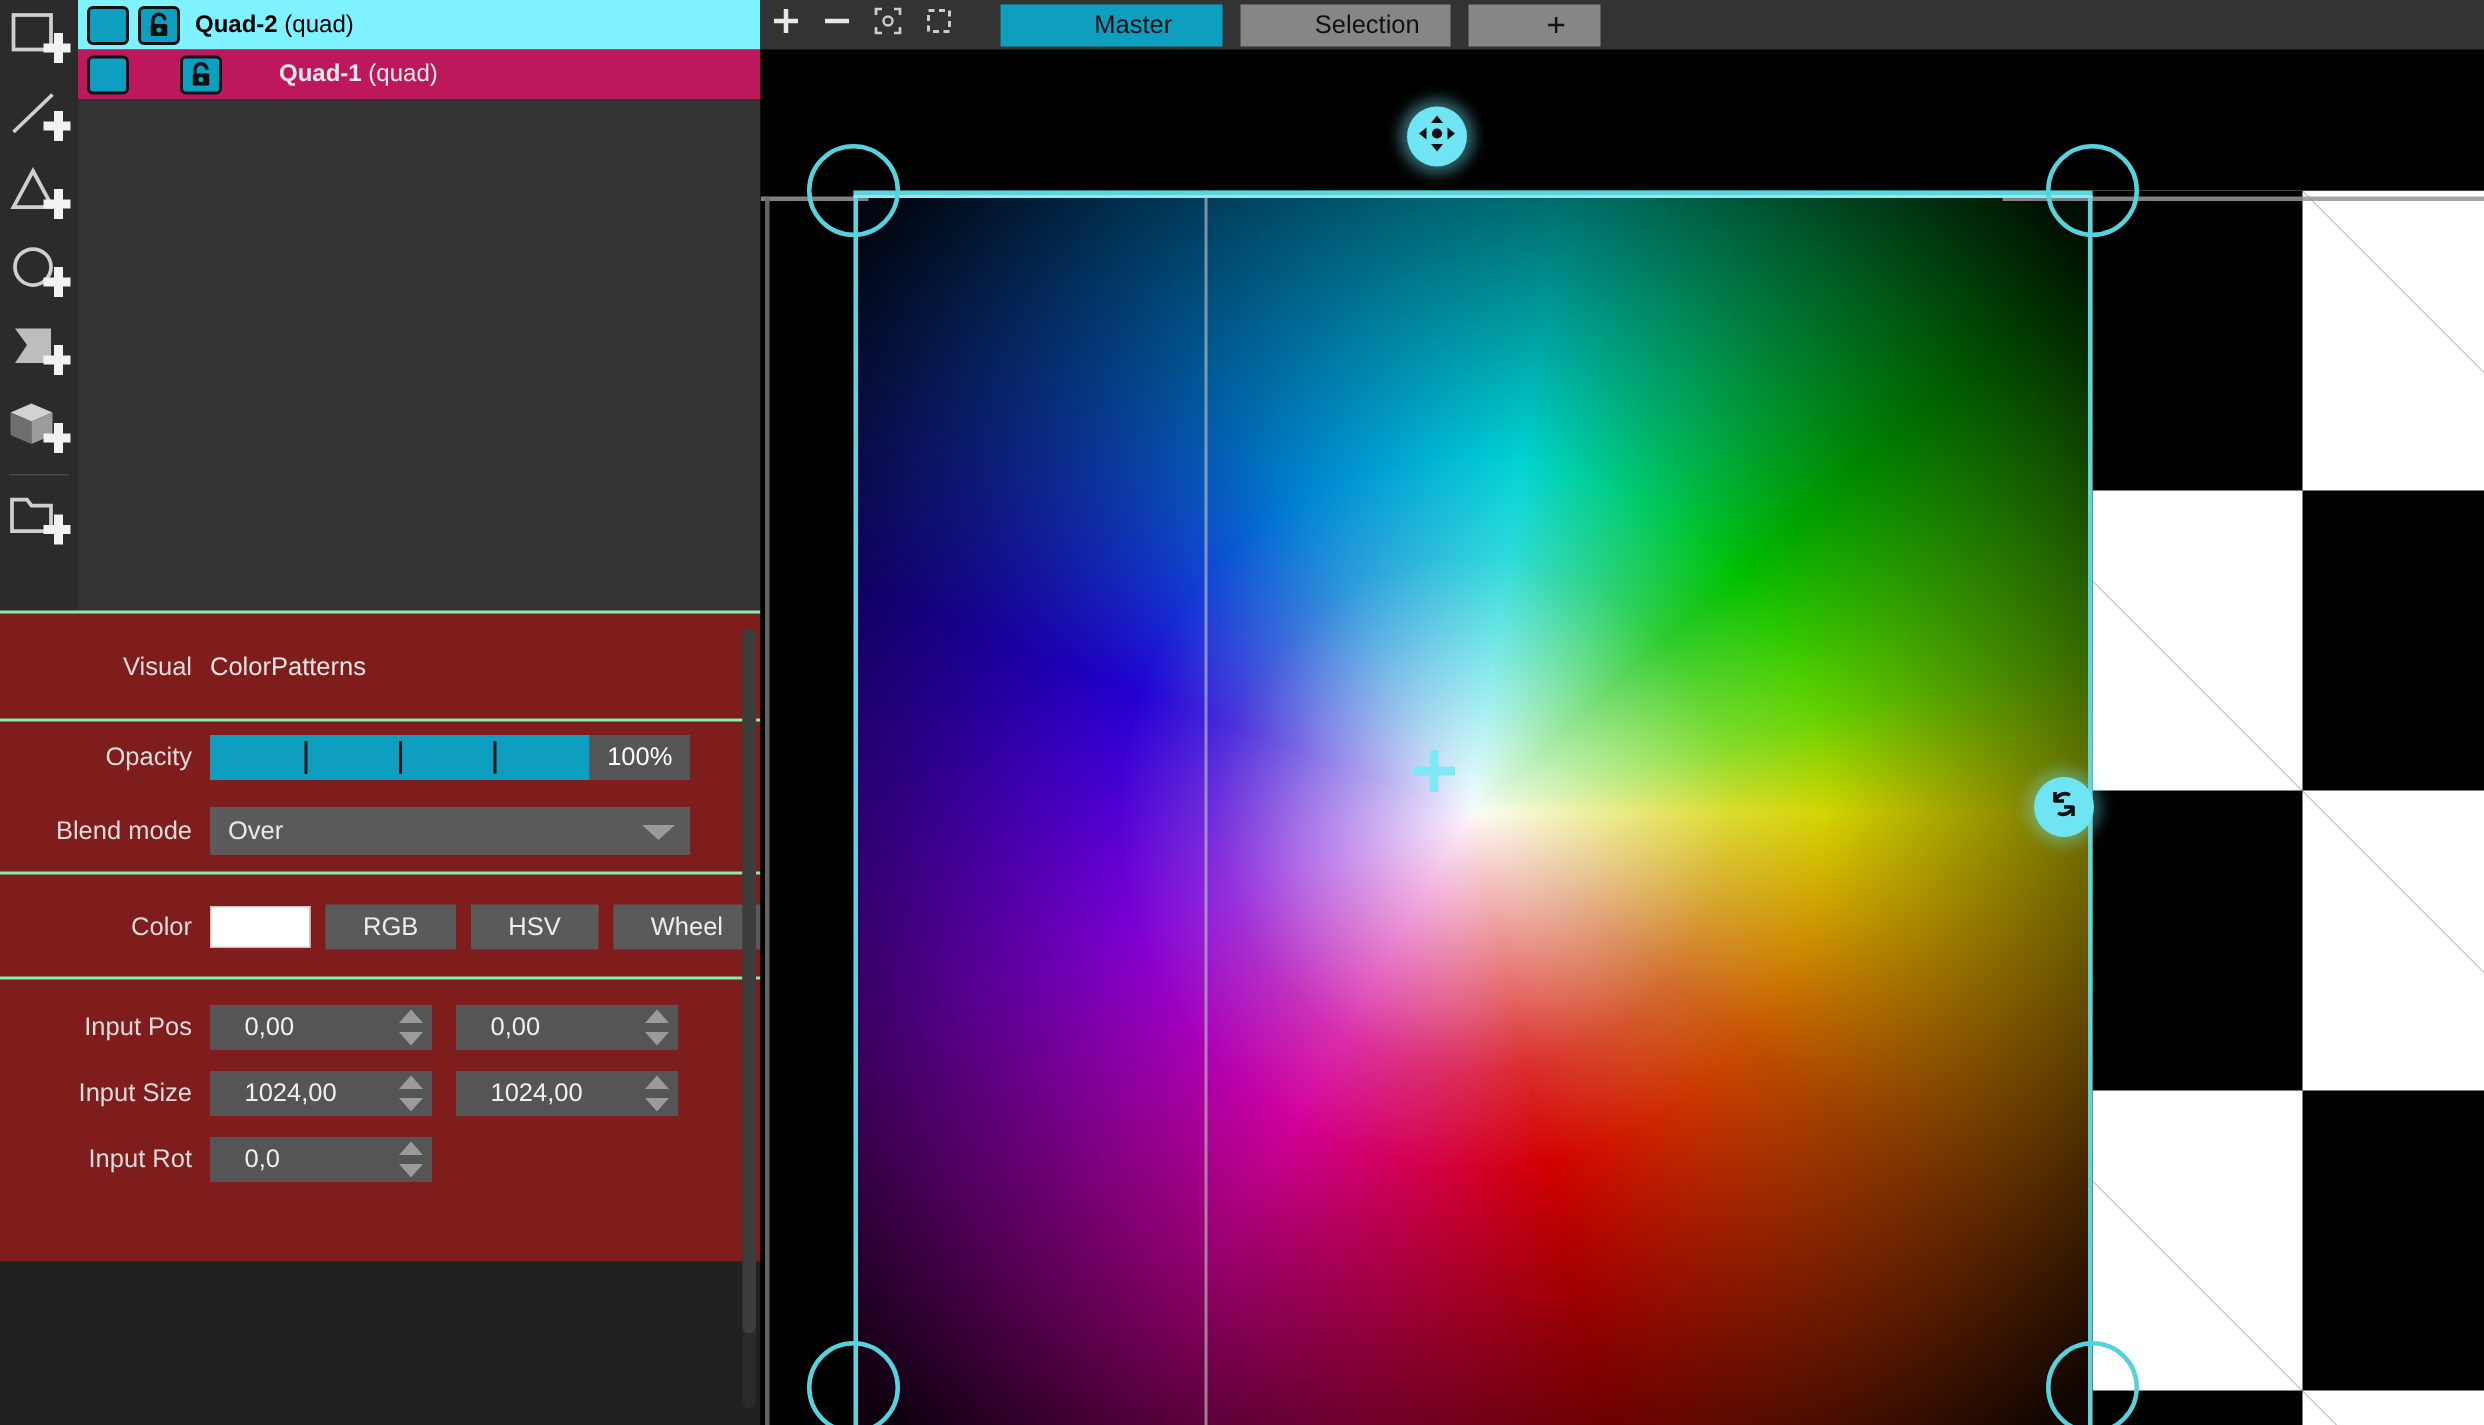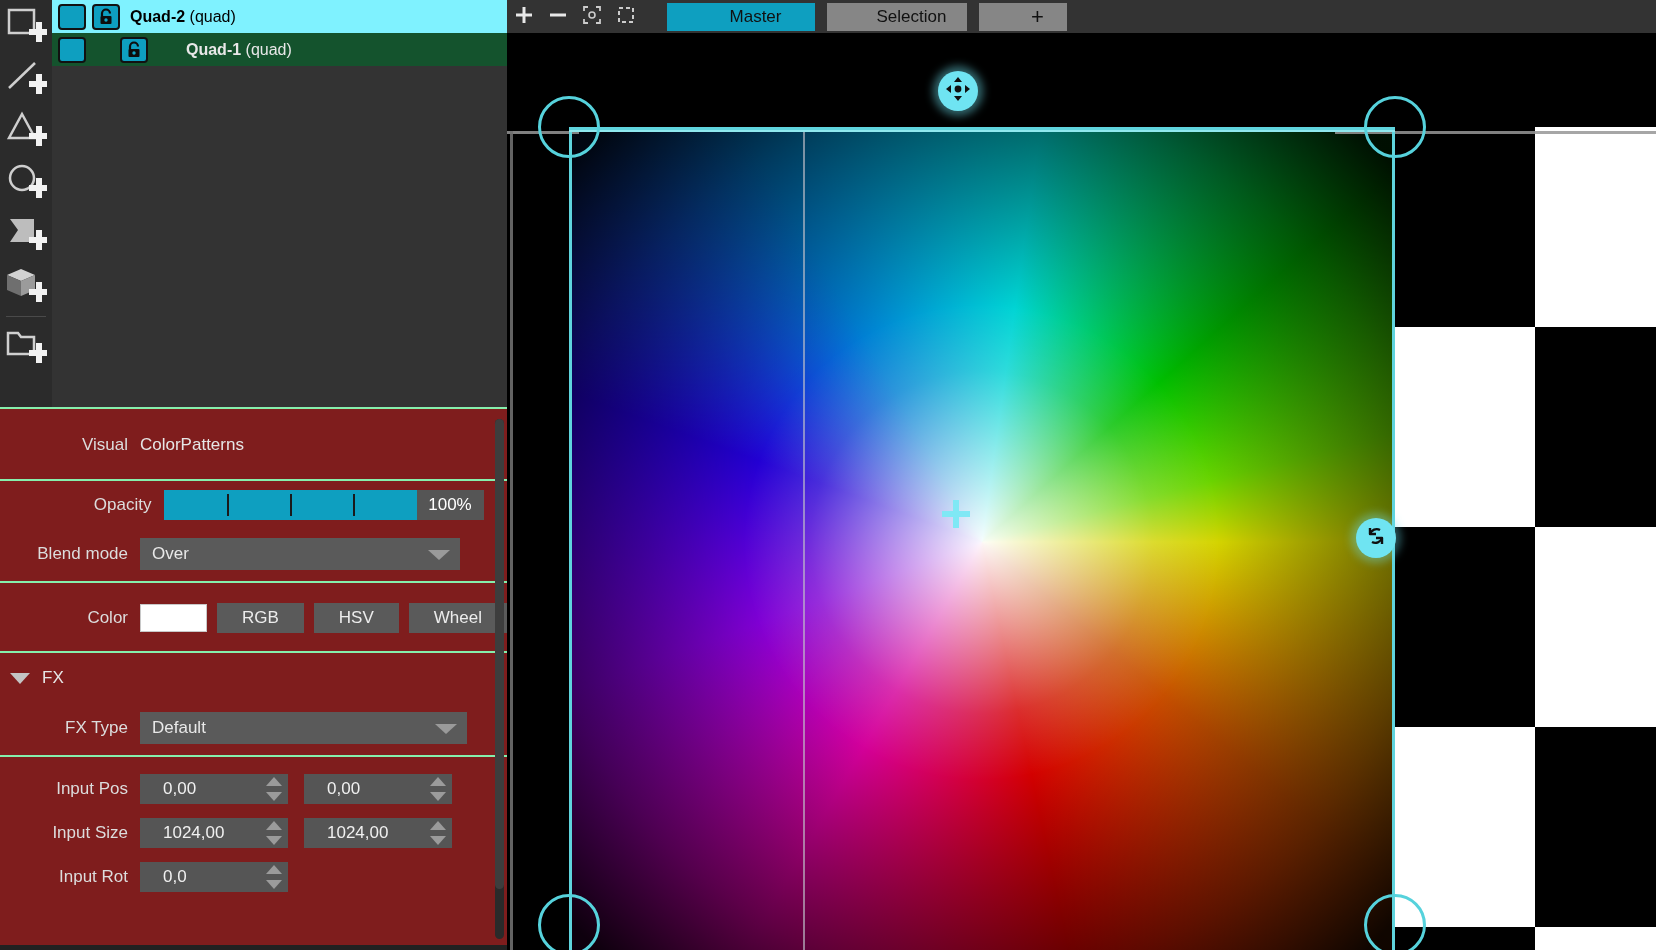--- a/index.html
+++ b/index.html
@@ -13,21 +13,21 @@
   .tool { position:relative; width:52px; height:52px; display:flex;
     align-items:center; justify-content:center; }
   .tool svg { display:block; }
   .tool-divider { width:40px; height:1px; background:#4a4a4a; margin:4px 6px; }
 
   
   #layers { position:absolute; left:52px; top:0; width:455px; height:407px;
     background:#333333; }
   .layer-row { display:flex; align-items:center; height:33px; padding-left:6px; }
   .layer-row.selected { background:#7ff2ff; }
-  .layer-row.normal { background:#14532d;gap:28px; }
+  .layer-row.normal { background:#be185d;gap:28px; }
   .sw { width:28px; height:26px; border-radius:4px; background:#0e9fc0;
     border:2px solid #111; margin-right:6px; flex:none; }
   .lockbox { width:28px; height:26px; border-radius:4px; background:#0e9fc0;
     border:2px solid #111; margin-right:10px; flex:none;
     display:flex; align-items:center; justify-content:center; }
   .layer-name { font-size:16px; white-space:nowrap; }
   .layer-row.selected .layer-name { color:#000; }
   .layer-row.normal .layer-name { color:#e8e8e8; }
   .layer-name b { font-weight:bold; }
   .layer-name span.t { font-weight:normal; }
@@ -277,21 +277,21 @@
   <div id="props">
 
     <div class="sec" style="height:72px;">
       <div class="row" style="height:72px;">
         <div class="lbl">Visual</div>
         <div class="val-static">ColorPatterns</div>
       </div>
     </div>
 
     <div class="sec" style="height:102px;">
-      <div class="row" style="height:48px;justify-content:center;">
+      <div class="row" style="height:48px;">
         <div class="lbl">Opacity</div>
         <div class="slider-wrap">
           <div class="slider-fill">
             <div class="tick" style="left:63px;"></div>
             <div class="tick" style="left:126px;"></div>
             <div class="tick" style="left:189px;"></div>
           </div>
           <div class="slider-num">100%</div>
         </div>
       </div>
@@ -307,33 +307,20 @@
     <div class="sec" style="height:70px;">
       <div class="row" style="height:70px;">
         <div class="lbl">Color</div>
         <div class="colorsw"></div>
         <div class="btn">RGB</div>
         <div class="btn">HSV</div>
         <div class="btn">Wheel</div>
       </div>
     </div>
 
-    <div class="sec" style="height:104px;">
-      <div class="row" style="height:50px;">
-        <span class="disclosure"></span>
-        <span class="fxhdr">FX</span>
-      </div>
-      <div class="row" style="height:50px;">
-        <div class="lbl">FX Type</div>
-        <div class="dd" style="width:327px;">
-          <span>Default</span>
-          <span class="caret"></span>
-        </div>
-      </div>
-    </div>
 
     <div class="sec" style="height:190px;">
       <div class="row" style="height:44px;margin-top:10px;">
         <div class="lbl">Input Pos</div>
         <div class="numfield">
           <span class="nv">0,00</span>
           <span class="spin">
               <i class="up"></i>
               <i class="dn"></i>
             </span>

